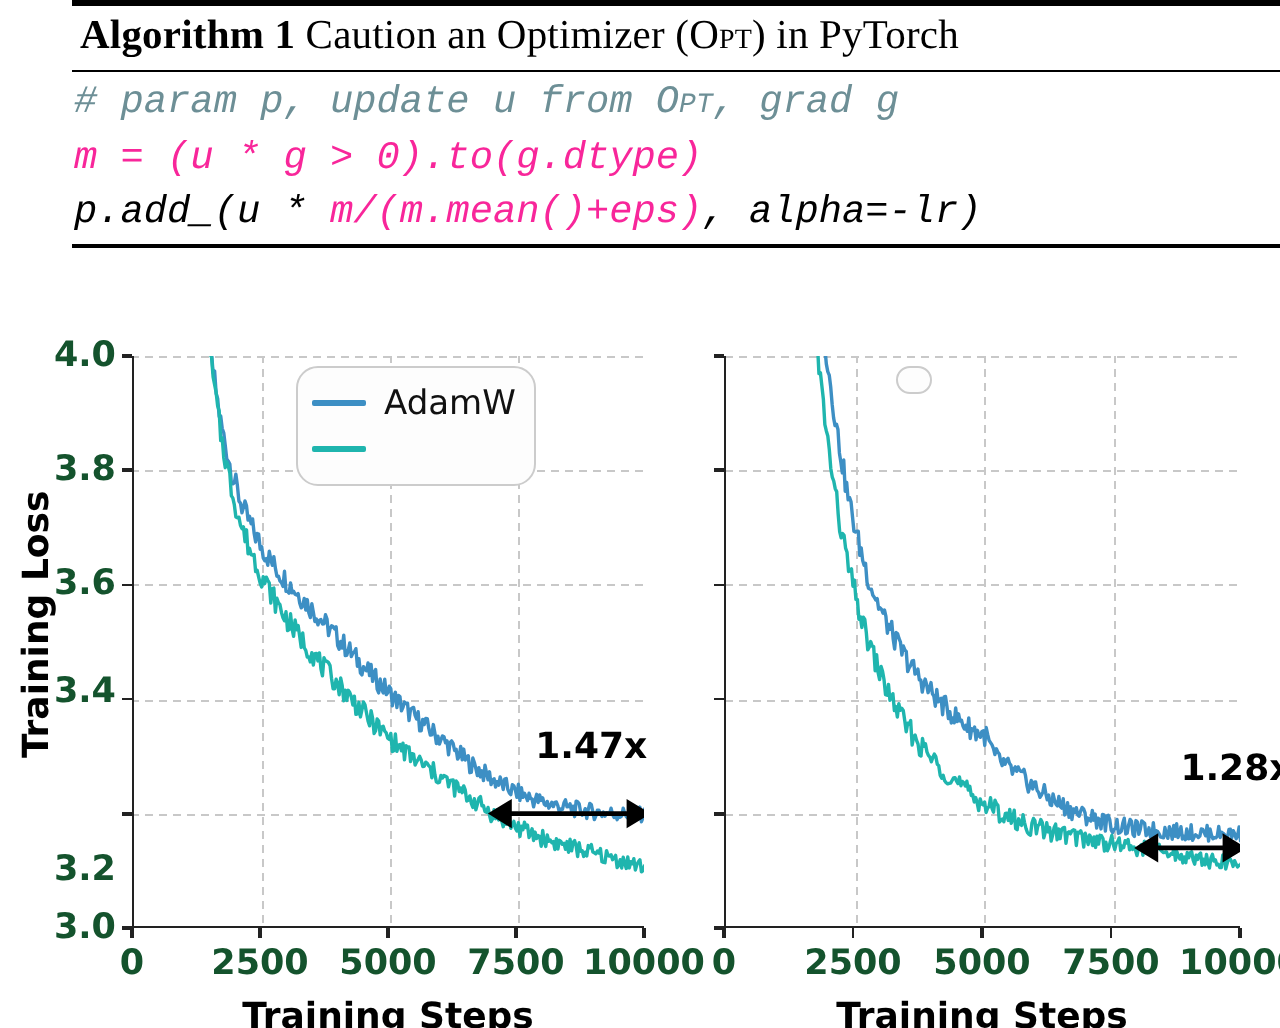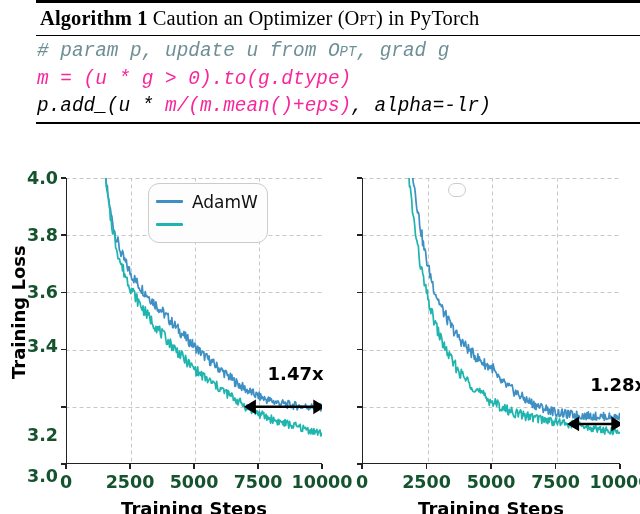--- a/index.html
+++ b/index.html
@@ -178,21 +178,21 @@
               <path d="M28.16,-102.39 L28.92,-105.07 L29.68,-85.31 L30.44,-82.68 L31.20,-71.46 L31.96,-63.55 L32.72,-56.80 L33.48,-42.59 L34.24,-37.42 L35.00,-32.82 L35.75,-30.97 L36.51,-21.89 L37.27,-6.72 L38.03,-9.61 L38.79,-1.27 L39.55,8.44 L40.31,7.56 L41.07,18.71 L41.83,21.22 L42.59,30.26 L43.35,29.99 L44.11,36.27 L44.87,38.38 L45.63,44.72 L46.39,51.57 L47.15,52.59 L47.91,53.98 L48.67,63.35 L49.43,63.93 L50.18,63.34 L50.94,59.06 L51.70,64.77 L52.46,72.59 L53.22,73.54 L53.98,78.45 L54.74,75.64 L55.50,72.48 L56.26,74.92 L57.02,82.00 L57.78,80.14 L58.54,83.89 L59.30,81.45 L60.06,88.66 L60.82,92.96 L61.58,88.77 L62.34,89.06 L63.10,96.60 L63.85,95.36 L64.61,100.94 L65.37,102.39 L66.13,101.31 L66.89,104.62 L67.65,97.60 L68.41,101.75 L69.17,104.63 L69.93,100.30 L70.69,106.07 L71.45,110.10 L72.21,110.05 L72.97,112.46 L73.73,113.36 L74.49,115.22 L75.25,107.65 L76.01,117.65 L76.77,117.67 L77.53,118.64 L78.28,113.51 L79.04,118.44 L79.80,117.61 L80.56,119.14 L81.32,119.53 L82.08,118.79 L82.84,123.44 L83.60,125.92 L84.36,124.93 L85.12,121.19 L85.88,127.02 L86.64,121.79 L87.40,128.37 L88.16,130.79 L88.92,123.88 L89.68,128.13 L90.44,132.80 L91.20,131.54 L91.96,134.44 L92.71,132.13 L93.47,131.77 L94.23,134.03 L94.99,133.92 L95.75,129.40 L96.51,131.50 L97.27,139.80 L98.03,136.36 L98.79,134.92 L99.55,135.29 L100.31,136.47 L101.07,135.39 L101.83,144.81 L102.59,146.64 L103.35,142.74 L104.11,146.05 L104.87,139.61 L105.63,149.75 L106.39,149.65 L107.14,146.90 L107.90,143.46 L108.66,150.26 L109.42,148.63 L110.18,147.93 L110.94,146.33 L111.70,155.10 L112.46,151.30 L113.22,158.51 L113.98,159.51 L114.74,155.36 L115.50,156.66 L116.26,157.40 L117.02,153.48 L117.78,159.79 L118.54,154.25 L119.30,162.68 L120.06,158.20 L120.81,156.72 L121.57,166.60 L122.33,168.44 L123.09,161.52 L123.85,166.72 L124.61,168.47 L125.37,161.64 L126.13,169.31 L126.89,168.35 L127.65,165.13 L128.41,166.29 L129.17,174.87 L129.93,169.92 L130.69,168.11 L131.45,175.78 L132.21,169.69 L132.97,170.26 L133.73,177.45 L134.49,175.69 L135.24,173.02 L136.00,173.82 L136.76,173.58 L137.52,182.29 L138.28,176.53 L139.04,176.04 L139.80,175.71 L140.56,179.67 L141.32,181.52 L142.08,177.89 L142.84,187.46 L143.60,187.44 L144.36,181.77 L145.12,184.29 L145.88,181.23 L146.64,181.31 L147.40,186.20 L148.16,189.52 L148.92,189.37 L149.67,184.29 L150.43,188.48 L151.19,193.77 L151.95,190.08 L152.71,194.05 L153.47,191.97 L154.23,189.94 L154.99,190.38 L155.75,193.38 L156.51,192.37 L157.27,199.35 L158.03,193.18 L158.79,192.46 L159.55,193.70 L160.31,197.26 L161.07,196.59 L161.83,201.58 L162.59,200.22 L163.35,195.24 L164.10,201.91 L164.86,196.53 L165.62,202.03 L166.38,200.42 L167.14,199.85 L167.90,208.34 L168.66,208.20 L169.42,200.97 L170.18,203.25 L170.94,206.28 L171.70,209.82 L172.46,205.89 L173.22,210.46 L173.98,207.40 L174.74,212.32 L175.50,204.63 L176.26,208.40 L177.02,211.93 L177.77,207.92 L178.53,214.33 L179.29,211.99 L180.05,211.35 L180.81,215.55 L181.57,212.76 L182.33,214.57 L183.09,210.44 L183.85,212.96 L184.61,216.76 L185.37,211.56 L186.13,211.22 L186.89,216.62 L187.65,218.43 L188.41,219.38 L189.17,214.36 L189.93,214.89 L190.69,217.06 L191.45,220.65 L192.20,214.11 L192.96,222.29 L193.72,215.90 L194.48,220.70 L195.24,218.67 L196.00,220.22 L196.76,222.29 L197.52,218.64 L198.28,221.26 L199.04,221.41 L199.80,225.43 L200.56,221.92 L201.32,219.18 L202.08,223.23 L202.84,219.49 L203.60,222.23 L204.36,220.94 L205.12,224.06 L205.88,224.74 L206.63,222.70 L207.39,226.09 L208.15,224.80 L208.91,223.13 L209.67,225.31 L210.43,223.17 L211.19,223.02 L211.95,224.98 L212.71,228.35 L213.47,226.44 L214.23,226.67 L214.99,223.43 L215.75,221.92 L216.51,225.43 L217.27,225.24 L218.03,223.88 L218.79,227.75 L219.55,225.12 L220.31,230.34 L221.06,222.58 L221.82,222.89 L222.58,223.86 L223.34,228.15 L224.10,229.64 L224.86,228.58 L225.62,226.33 L226.38,231.24 L227.14,226.66 L227.90,223.72 L228.66,224.28 L229.42,227.90 L230.18,231.82 L230.94,229.98 L231.70,227.11 L232.46,227.05 L233.22,228.97 L233.98,230.23 L234.73,228.02 L235.49,230.12 L236.25,228.33 L237.01,228.55 L237.77,229.00 L238.53,226.13 L239.29,229.22 L240.05,230.71 L240.81,229.75 L241.57,231.83 L242.33,230.05 L243.09,230.66 L243.85,230.02 L244.61,226.05 L245.37,228.73 L246.13,230.28 L246.89,231.09 L247.65,230.07 L248.41,227.65 L249.16,228.97 L249.92,226.10 L250.68,227.41 L251.44,228.71 L252.20,230.69 L252.96,225.54 L253.72,232.85 L254.48,230.89 L255.24,226.47 L256.00,231.96" fill="none" stroke="#3d8fc4" stroke-width="1.7" stroke-linejoin="round"></path>
               <path d="M28.16,-103.93 L28.92,-94.42 L29.68,-95.09 L30.44,-81.20 L31.20,-74.99 L31.96,-60.50 L32.72,-55.75 L33.48,-38.37 L34.24,-40.91 L35.00,-34.88 L35.75,-17.88 L36.51,-20.19 L37.27,-2.88 L38.03,-0.98 L38.79,0.68 L39.55,10.41 L40.31,14.34 L41.07,18.22 L41.83,25.04 L42.59,27.36 L43.35,42.27 L44.11,40.86 L44.87,50.87 L45.63,55.84 L46.39,52.92 L47.15,55.12 L47.91,58.47 L48.67,69.81 L49.43,71.07 L50.18,74.49 L50.94,80.52 L51.70,80.91 L52.46,80.58 L53.22,84.64 L53.98,86.33 L54.74,85.46 L55.50,92.84 L56.26,86.91 L57.02,98.84 L57.78,96.18 L58.54,99.30 L59.30,99.59 L60.06,99.30 L60.82,107.78 L61.58,107.20 L62.34,110.56 L63.10,113.66 L63.85,115.51 L64.61,110.37 L65.37,113.79 L66.13,110.56 L66.89,112.11 L67.65,113.53 L68.41,123.55 L69.17,116.26 L69.93,116.05 L70.69,128.13 L71.45,121.10 L72.21,123.35 L72.97,124.29 L73.73,128.22 L74.49,130.88 L75.25,132.42 L76.01,127.89 L76.77,137.26 L77.53,136.74 L78.28,128.90 L79.04,136.48 L79.80,140.18 L80.56,132.00 L81.32,136.91 L82.08,134.80 L82.84,140.19 L83.60,145.72 L84.36,138.45 L85.12,145.89 L85.88,147.22 L86.64,150.50 L87.40,150.45 L88.16,152.94 L88.92,148.35 L89.68,154.56 L90.44,148.79 L91.20,148.68 L91.96,152.47 L92.71,148.46 L93.47,156.48 L94.23,159.93 L94.99,150.87 L95.75,152.45 L96.51,152.71 L97.27,153.31 L98.03,154.81 L98.79,161.38 L99.55,166.35 L100.31,166.39 L101.07,161.63 L101.83,163.87 L102.59,169.43 L103.35,161.01 L104.11,164.84 L104.87,172.36 L105.63,167.08 L106.39,172.31 L107.14,167.16 L107.90,168.22 L108.66,170.45 L109.42,174.51 L110.18,170.08 L110.94,179.19 L111.70,178.95 L112.46,173.16 L113.22,180.46 L113.98,176.81 L114.74,172.96 L115.50,174.40 L116.26,178.51 L117.02,182.47 L117.78,184.88 L118.54,177.31 L119.30,181.09 L120.06,188.77 L120.81,187.37 L121.57,181.49 L122.33,182.48 L123.09,189.42 L123.85,185.53 L124.61,185.13 L125.37,187.62 L126.13,188.47 L126.89,191.10 L127.65,191.71 L128.41,188.76 L129.17,197.74 L129.93,197.33 L130.69,188.96 L131.45,197.67 L132.21,194.56 L132.97,194.28 L133.73,197.43 L134.49,193.55 L135.24,201.91 L136.00,194.80 L136.76,195.76 L137.52,195.45 L138.28,202.76 L139.04,198.80 L139.80,199.04 L140.56,204.57 L141.32,202.92 L142.08,201.68 L142.84,200.15 L143.60,201.91 L144.36,205.24 L145.12,205.14 L145.88,203.07 L146.64,203.64 L147.40,204.89 L148.16,205.58 L148.92,210.88 L149.67,203.37 L150.43,209.20 L151.19,212.92 L151.95,213.39 L152.71,213.22 L153.47,209.71 L154.23,211.03 L154.99,209.70 L155.75,210.10 L156.51,210.58 L157.27,215.44 L158.03,212.22 L158.79,212.09 L159.55,211.95 L160.31,220.04 L161.07,212.46 L161.83,213.54 L162.59,217.75 L163.35,215.96 L164.10,218.33 L164.86,214.97 L165.62,216.97 L166.38,222.48 L167.14,222.09 L167.90,219.94 L168.66,223.71 L169.42,225.73 L170.18,221.39 L170.94,226.95 L171.70,224.07 L172.46,221.13 L173.22,220.30 L173.98,224.94 L174.74,224.85 L175.50,227.74 L176.26,228.17 L177.02,225.69 L177.77,229.69 L178.53,232.81 L179.29,231.49 L180.05,226.82 L180.81,231.34 L181.57,226.99 L182.33,231.99 L183.09,229.21 L183.85,232.44 L184.61,235.35 L185.37,230.35 L186.13,234.15 L186.89,231.30 L187.65,231.27 L188.41,236.10 L189.17,234.55 L189.93,232.68 L190.69,236.07 L191.45,237.50 L192.20,233.32 L192.96,240.19 L193.72,235.09 L194.48,236.85 L195.24,233.09 L196.00,235.70 L196.76,234.55 L197.52,240.73 L198.28,238.91 L199.04,236.41 L199.80,242.23 L200.56,238.03 L201.32,241.28 L202.08,239.78 L202.84,240.27 L203.60,245.11 L204.36,237.22 L205.12,243.05 L205.88,245.24 L206.63,239.44 L207.39,242.64 L208.15,242.05 L208.91,243.37 L209.67,242.73 L210.43,246.77 L211.19,241.32 L211.95,246.50 L212.71,242.16 L213.47,242.79 L214.23,244.16 L214.99,243.68 L215.75,246.66 L216.51,242.79 L217.27,248.14 L218.03,241.56 L218.79,247.45 L219.55,243.18 L220.31,242.31 L221.06,244.88 L221.82,250.26 L222.58,243.34 L223.34,247.60 L224.10,247.37 L224.86,250.23 L225.62,248.08 L226.38,249.95 L227.14,244.79 L227.90,245.89 L228.66,244.31 L229.42,248.00 L230.18,248.39 L230.94,248.93 L231.70,247.51 L232.46,248.54 L233.22,246.26 L233.98,252.88 L234.73,253.15 L235.49,253.36 L236.25,247.30 L237.01,249.69 L237.77,250.05 L238.53,249.34 L239.29,251.86 L240.05,250.90 L240.81,249.70 L241.57,255.77 L242.33,254.66 L243.09,251.88 L243.85,256.00 L244.61,250.60 L245.37,253.58 L246.13,256.21 L246.89,250.52 L247.65,255.97 L248.41,252.88 L249.16,253.90 L249.92,251.33 L250.68,257.03 L251.44,254.24 L252.20,252.93 L252.96,251.90 L253.72,257.91 L254.48,257.32 L255.24,254.90 L256.00,256.63" fill="none" stroke="#1fb5ae" stroke-width="1.7" stroke-linejoin="round"></path>
             </svg>
             <svg class="annot-arrow" width="256" height="286" style="left:0;top:0;">
               <path d="M187.7,228.79999999999995 L247.5,228.79999999999995 M179.2,228.79999999999995 L187.7,223.59999999999997 L187.7,233.99999999999994 Z M256,228.79999999999995 L247.5,223.59999999999997 L247.5,233.99999999999994 Z" stroke="#000" stroke-width="2.4" fill="#000"></path>
             </svg>
           </div>
         </div>
         <div class="annot-label" style="left: 267.6px; top: 202.8px;">1.47x</div>
         <div class="tickmark-y" style="left: 61px; top: 303.2px;"></div>
-        <div class="ytick-label" style="left: 10px; width: 48px; top: 306px;">3.0</div>
+        <div class="ytick-label" style="left: 10px; width: 48px; top: 294px;">3.0</div>
         <div class="tickmark-y" style="left: 61px; top: 246px;"></div>
         <div class="ytick-label" style="left: 10px; width: 48px; top: 236.8px; margin-top: 28px;">3.2</div>
         <div class="tickmark-y" style="left: 61px; top: 188.8px;"></div>
         <div class="ytick-label" style="left: 10px; width: 48px; top: 176px;">3.4</div>
         <div class="tickmark-y" style="left: 61px; top: 131.6px;"></div>
         <div class="ytick-label" style="left: 10px; width: 48px; top: 122.4px;">3.6</div>
         <div class="tickmark-y" style="left: 61px; top: 74.4px;"></div>
         <div class="ytick-label" style="left: 10px; width: 48px; top: 65.2px;">3.8</div>
         <div class="tickmark-y" style="left: 61px; top: 17.2px;"></div>
         <div class="ytick-label" style="left: 10px; width: 48px; top: 8px;">4.0</div>

